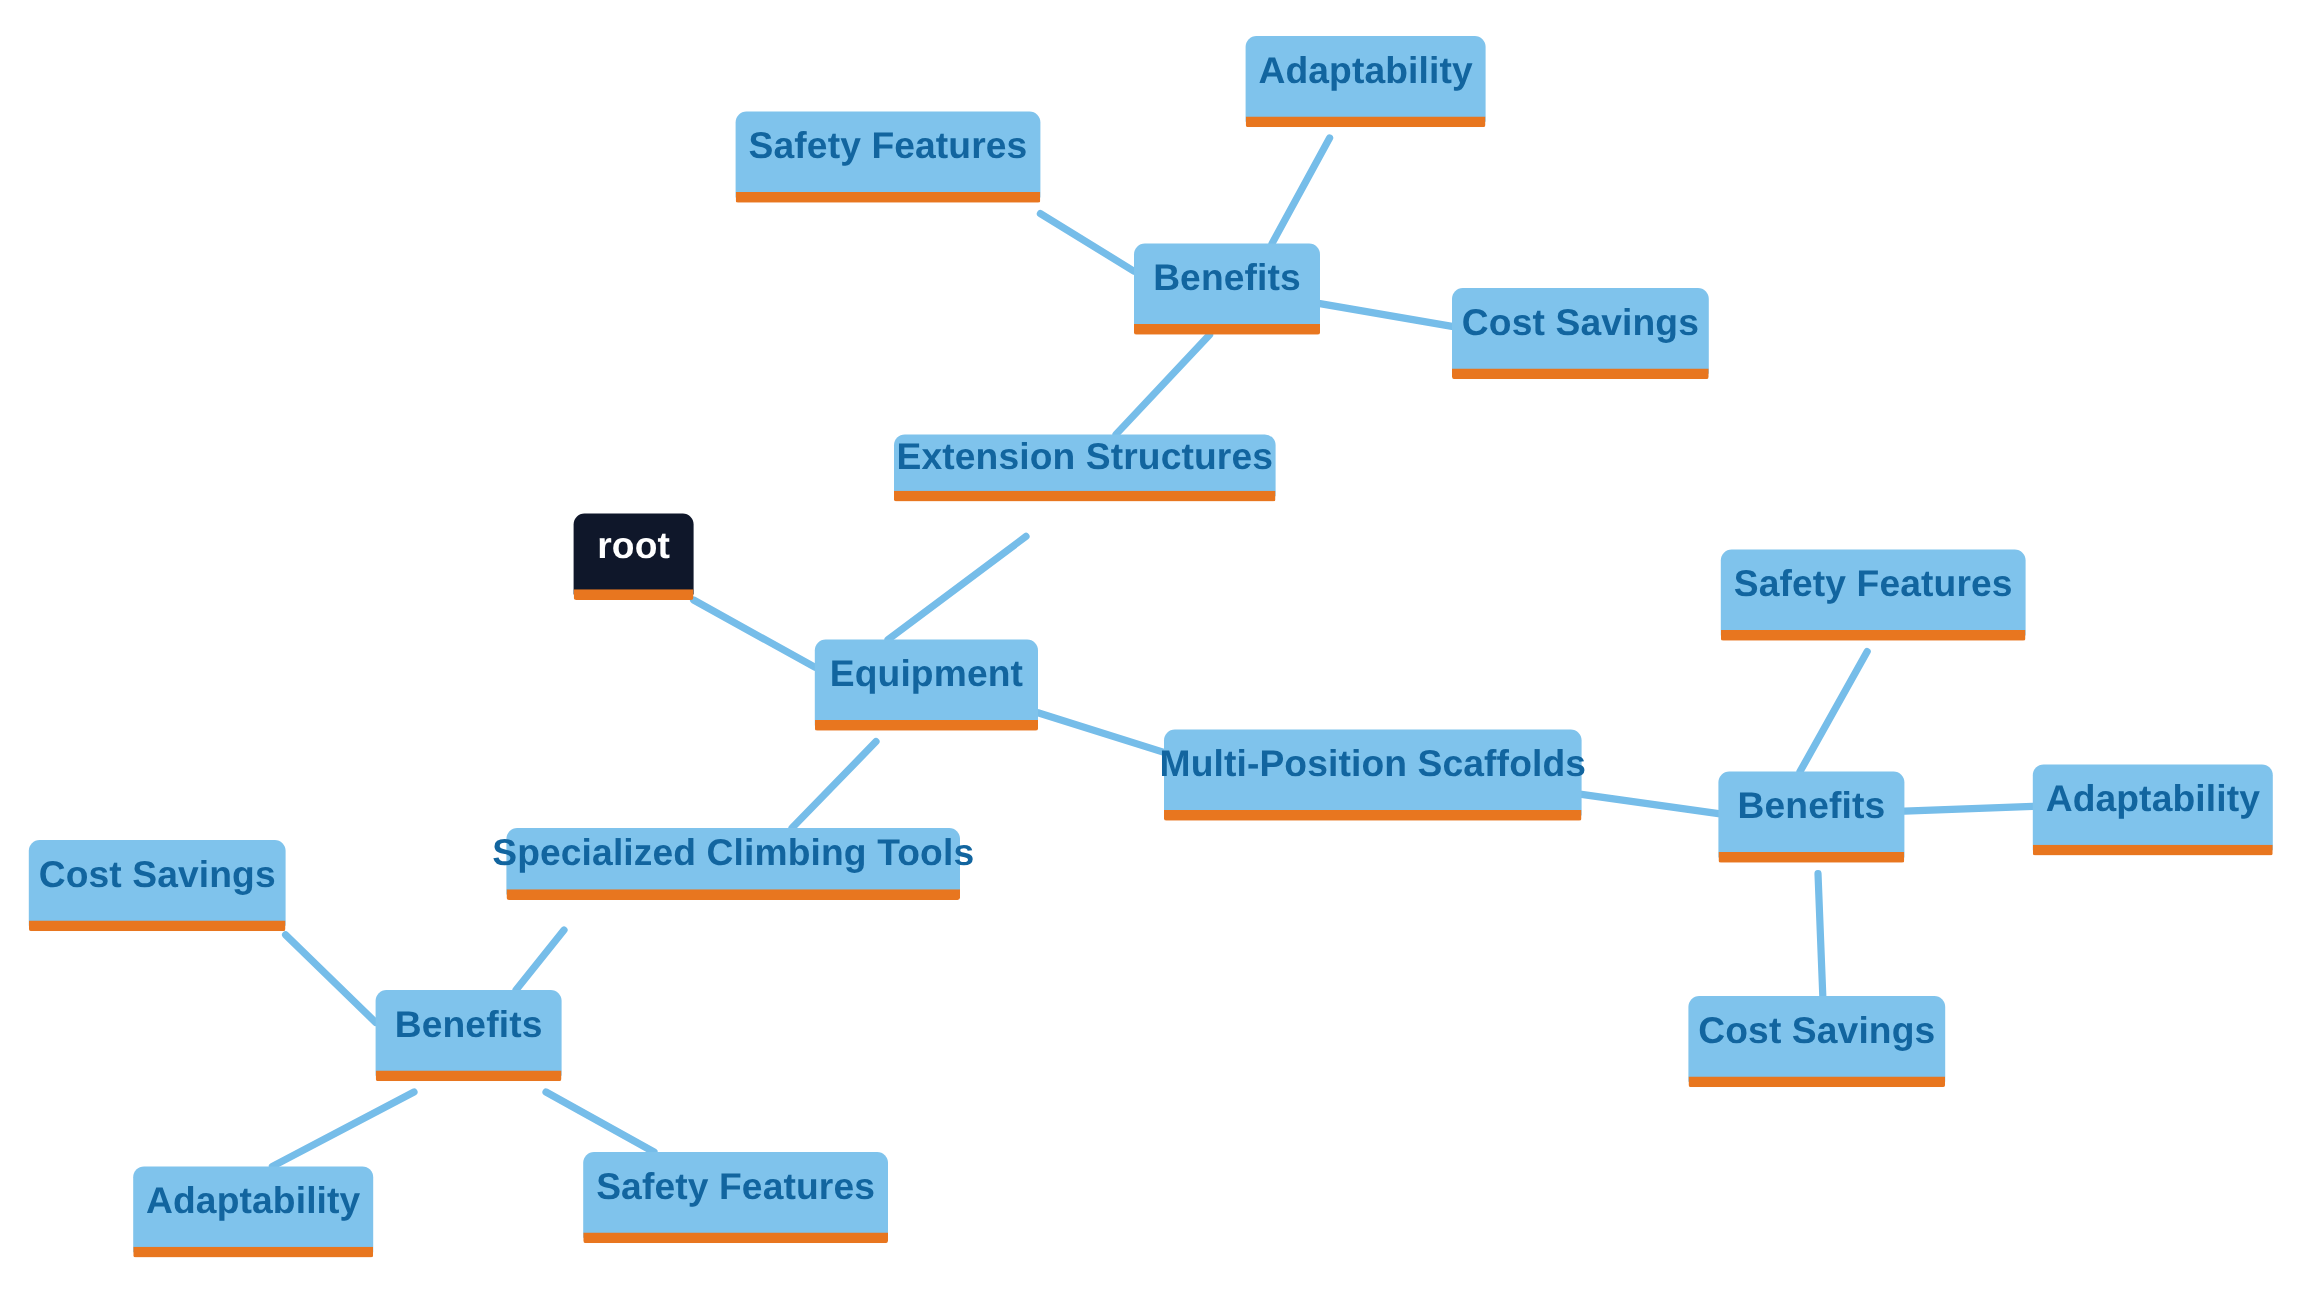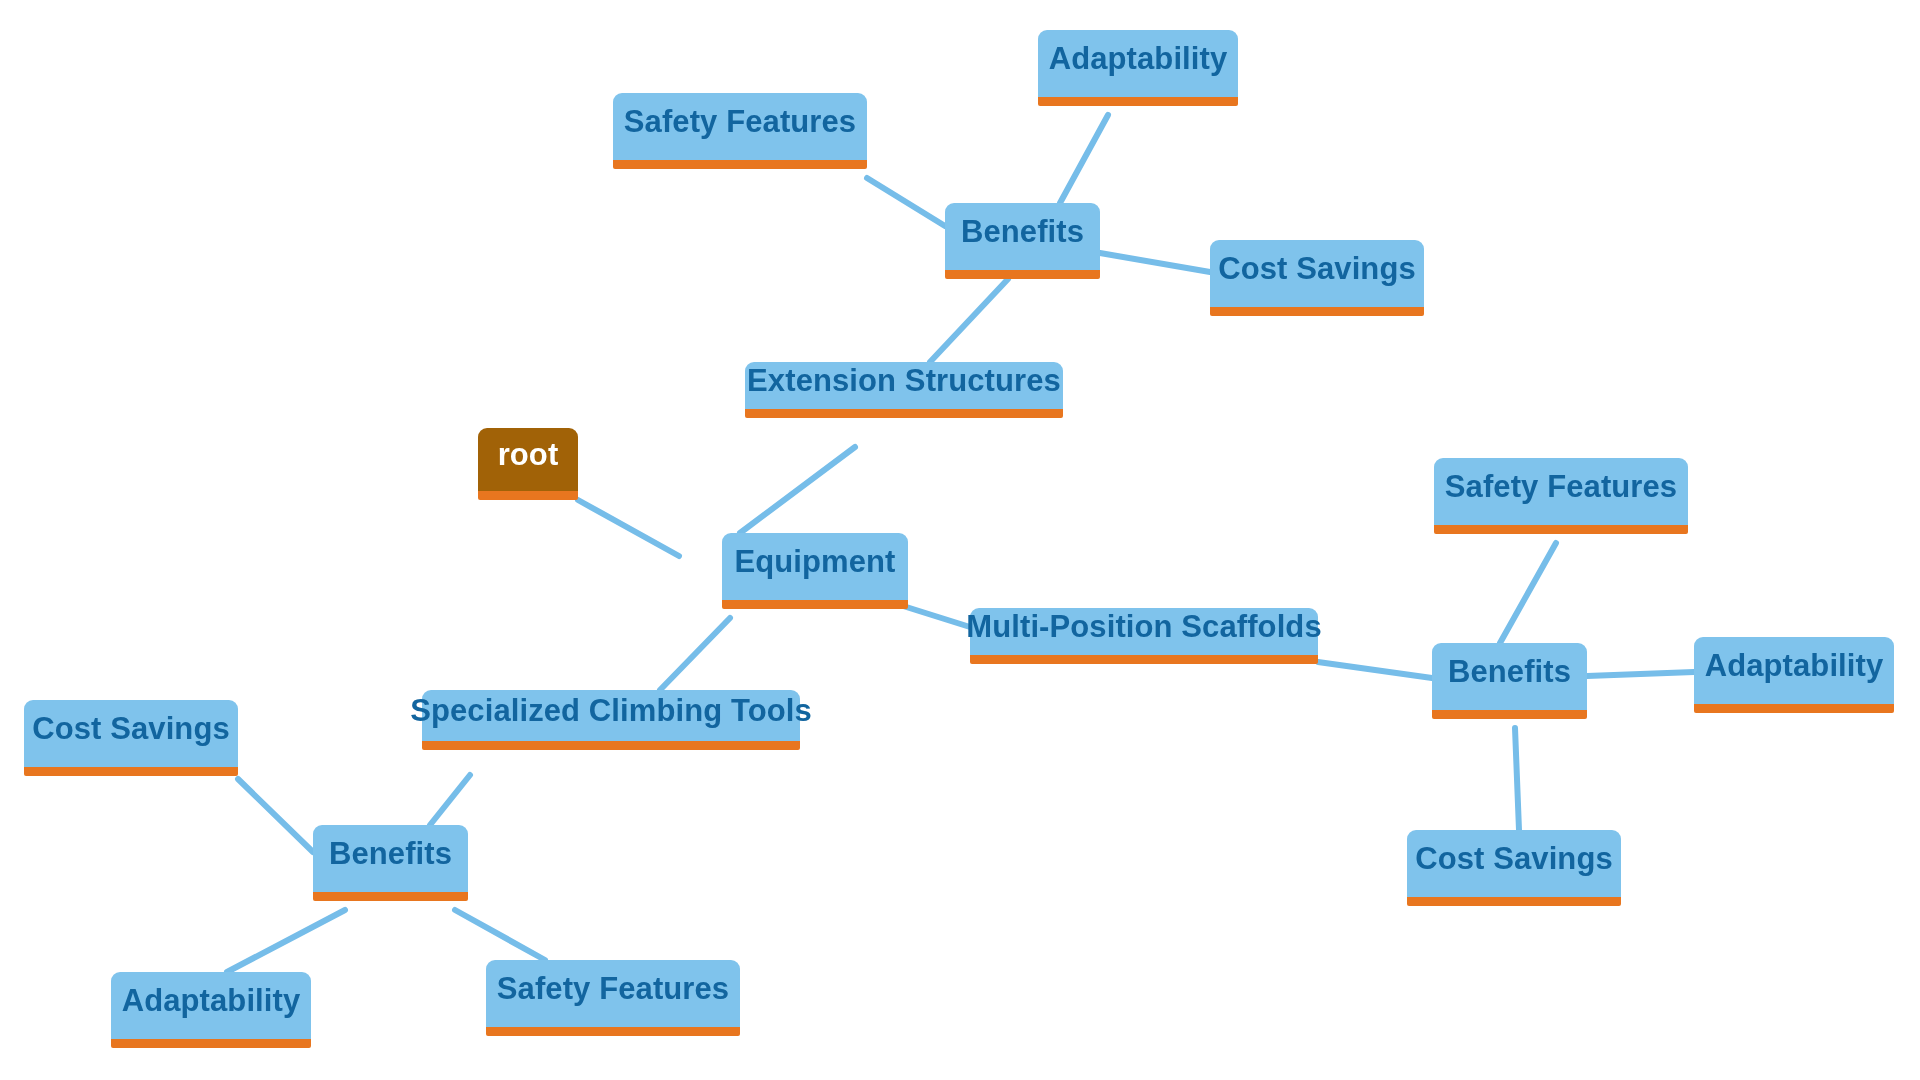--- a/index.html
+++ b/index.html
@@ -40,21 +40,21 @@
     color: #12659f;
     font-size: 31px;
     font-weight: 700;
     letter-spacing: 0.1px;
     line-height: 1.1;
     padding: 0 14px 9px 14px;
     border-bottom: 9px solid #e8761f;
     white-space: nowrap;
   }
   .node.root {
-    background: #a16207;
+    background: #0f172a;
     color: #ffffff;
     border-bottom-color: #e8761f;
   }
   .node-label {
     display: block;
   }
 </style>
 </head>
 <body>
 
@@ -74,39 +74,39 @@
       <line x1="730" y1="618" x2="660" y2="690" stroke="#76bde9" stroke-width="6" stroke-linecap="round"></line>
       <line x1="470" y1="775" x2="430" y2="825" stroke="#76bde9" stroke-width="6" stroke-linecap="round"></line>
       <line x1="313" y1="852" x2="238" y2="779" stroke="#76bde9" stroke-width="6" stroke-linecap="round"></line>
       <line x1="345" y1="910" x2="227" y2="972" stroke="#76bde9" stroke-width="6" stroke-linecap="round"></line>
       <line x1="455" y1="910" x2="545" y2="960" stroke="#76bde9" stroke-width="6" stroke-linecap="round"></line>
     </svg>
   <div id="node-layer">
       <div class="node root" style="left: 478px; top: 428px; width: 100px; height: 72px;">
         <span class="node-label">root</span>
       </div>
-      <div class="node" style="left: 679px; top: 533px; width: 186px; height: 76px; margin-left: 43px;">
+      <div class="node" style="left: 679px; top: 533px; width: 186px; height: 76px;">
         <span class="node-label">Equipment</span>
       </div>
       <div class="node" style="left: 745px; top: 362px; width: 318px; height: 56px;">
         <span class="node-label">Extension Structures</span>
       </div>
       <div class="node" style="left: 945px; top: 203px; width: 155px; height: 76px;">
         <span class="node-label">Benefits</span>
       </div>
       <div class="node" style="left: 613px; top: 93px; width: 254px; height: 76px;">
         <span class="node-label">Safety Features</span>
       </div>
       <div class="node" style="left: 1038px; top: 30px; width: 200px; height: 76px;">
         <span class="node-label">Adaptability</span>
       </div>
       <div class="node" style="left: 1210px; top: 240px; width: 214px; height: 76px;">
         <span class="node-label">Cost Savings</span>
       </div>
-      <div class="node" style="left: 970px; top: 608px; width: 348px; height: 56px;">
+      <div class="node" style="left: 970px; top: 608px; width: 348px; height: 76px;">
         <span class="node-label">Multi-Position Scaffolds</span>
       </div>
       <div class="node" style="left: 1432px; top: 643px; width: 155px; height: 76px;">
         <span class="node-label">Benefits</span>
       </div>
       <div class="node" style="left: 1434px; top: 458px; width: 254px; height: 76px;">
         <span class="node-label">Safety Features</span>
       </div>
       <div class="node" style="left: 1694px; top: 637px; width: 200px; height: 76px;">
         <span class="node-label">Adaptability</span>

